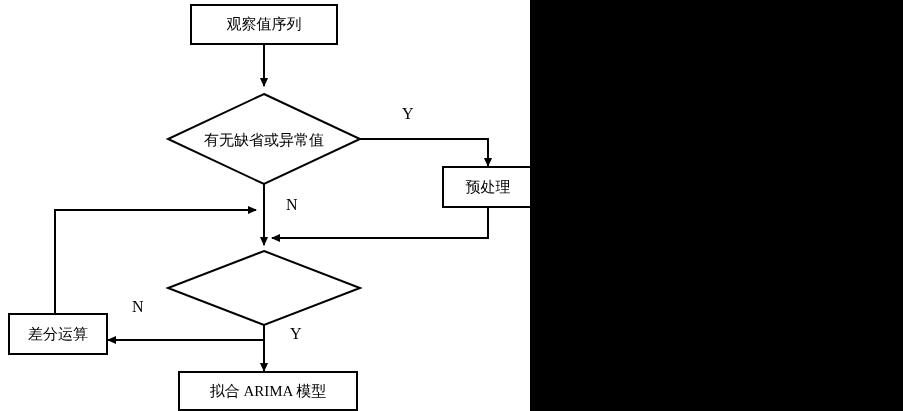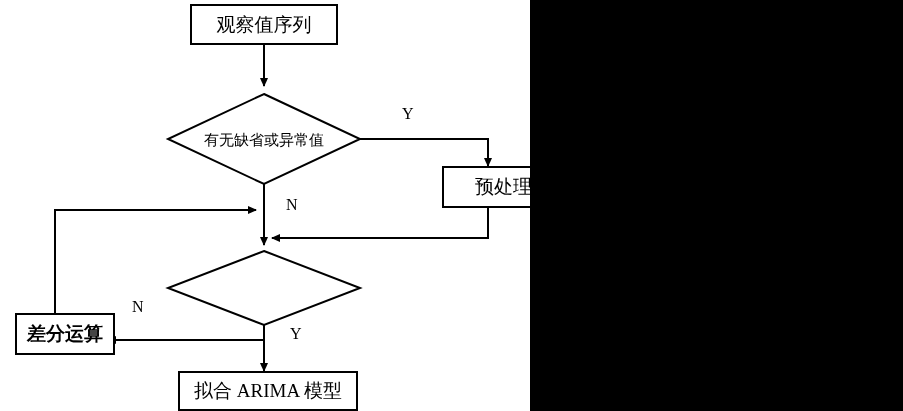--- a/index.html
+++ b/index.html
@@ -36,21 +36,21 @@
     align-items: center;
     justify-content: center;
     text-align: center;
     color: #000000;
     line-height: 1.25;
   }
   .rect-node {
     border: 2px solid #000000;
     background: #ffffff;
     box-sizing: border-box;
-    font-size: 19px;
+    font-size: 15px;
   }
   .diamond-label {
     background: transparent;
     font-size: 15px;
     pointer-events: none;
   }
   .edge-label {
     position: absolute;
     color: #000000;
     font-size: 16px;
@@ -91,25 +91,25 @@
 
       <path d="M264,325 L264,340 L108,340" fill="none" stroke="#000000" stroke-width="2" marker-end="url(#arrow)"></path>
 
       <line x1="264" y1="325" x2="264" y2="371" stroke="#000000" stroke-width="2" marker-end="url(#arrow)"></line>
     </svg>
 
     <div class="node rect-node" style="left:190px; top:4px; width:148px; height:41px;">
       <span>观察值序列</span>
     </div>
 
-    <div class="node rect-node" style="left:442px; top:166px; width:92px; height:42px;justify-content:flex-end;">
+    <div class="node rect-node" style="left:442px; top:166px; width:92px; height:42px;">
       <span>预处理</span>
     </div>
 
-    <div class="node rect-node" style="left:15px; top:313px; width:100px; height:42px;font-weight:bold;">
+    <div class="node rect-node" style="left:8px; top:313px; width:100px; height:42px;">
       <span>差分运算</span>
     </div>
 
     <div class="node rect-node" style="left:178px; top:371px; width:180px; height:40px;">
       <span>拟合 ARIMA 模型</span>
     </div>
 
     <div class="node diamond-label" style="left:194px; top:113px; width:140px; height:54px; flex-direction:row;">
       <span>有无缺省或</span>
       <span>异常值</span>

